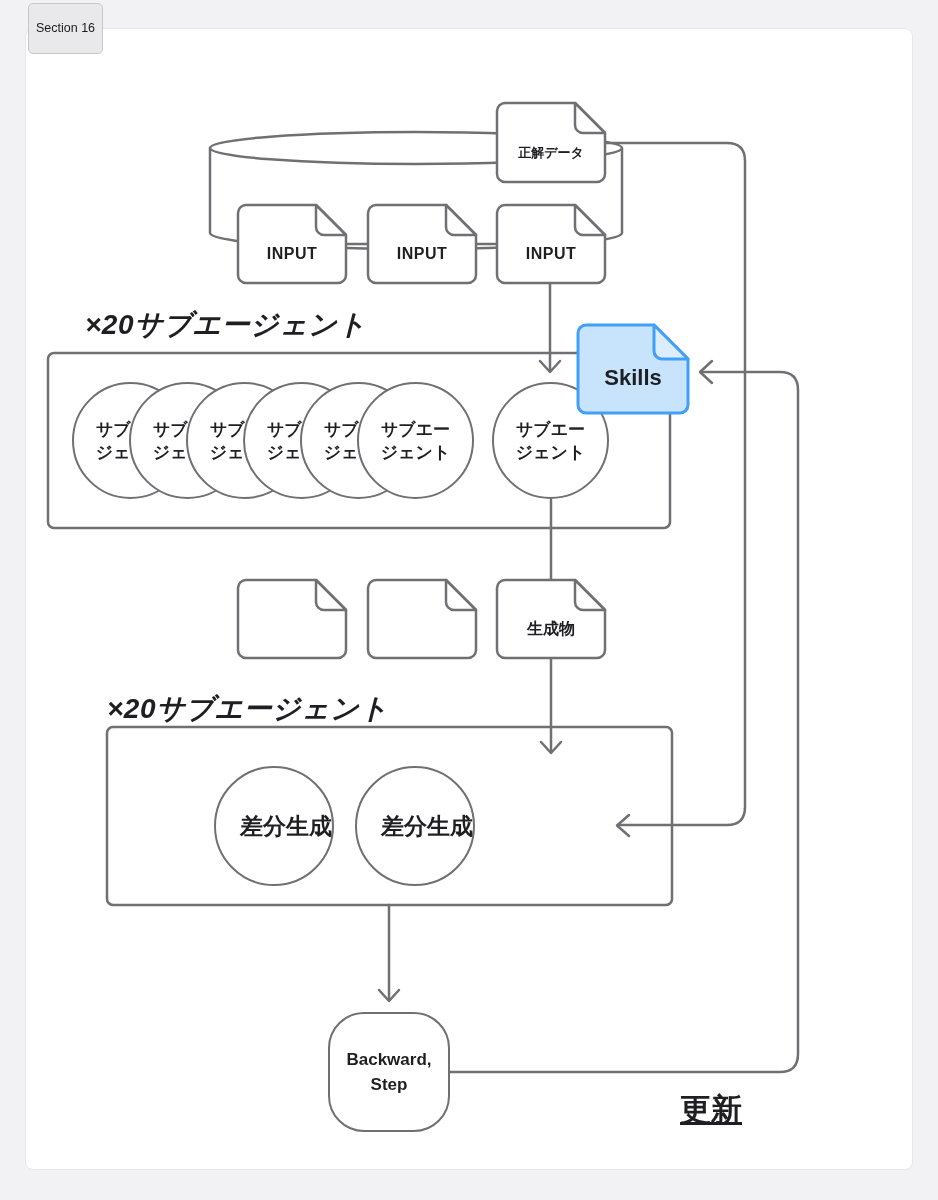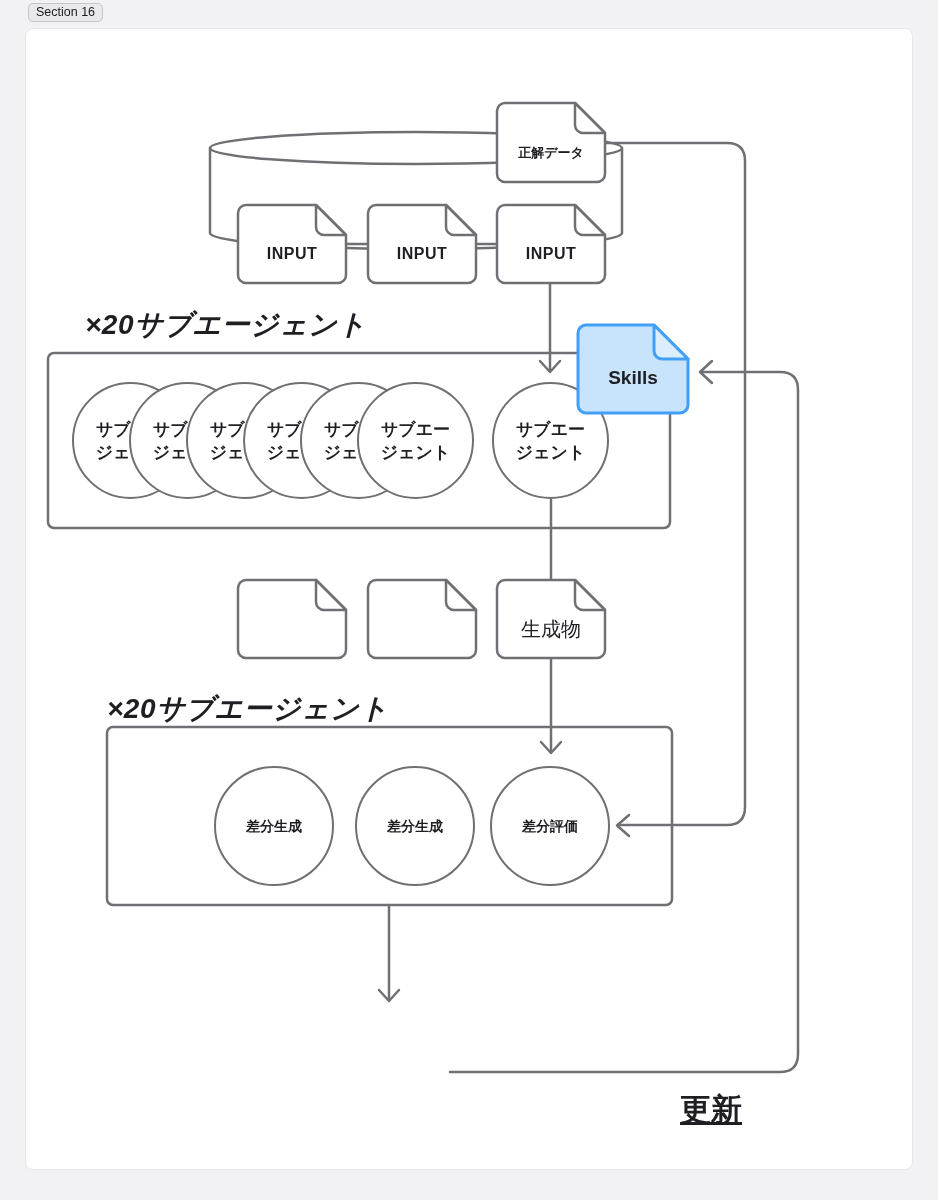--- a/index.html
+++ b/index.html
@@ -9,42 +9,42 @@
     font-family:"Liberation Sans","DejaVu Sans",sans-serif;
     color:#1f1f23;
   }
   .card{
     position:absolute;left:25px;top:28px;width:886px;height:1140px;
     background:#ffffff;border:1px solid #e7e7ea;border-radius:8px;
   }
   .badge{
     position:absolute;left:28px;top:3px;
     background:#e9e9ec;border:1px solid #c6c6cc;border-radius:5px;
-    font-size:12.5px;line-height:15px;padding:1px 7px;color:#1b1b1f;
+    font-size:12.5px;line-height:15px;padding:17px 7px;color:#1b1b1f;
   }
   .layer{position:absolute;left:0;top:0;width:824px;height:1200px;pointer-events:none;}
   svg.base{position:absolute;left:0;top:0;}
   .circle{
     position:absolute;background:#ffffff;border:2.5px solid #707074;border-radius:50%;
     display:flex;align-items:center;justify-content:center;text-align:center;
     font-size:17px;font-weight:700;line-height:23px;box-sizing:border-box;
   }
   .circle.upper{width:117px;height:117px;top:382px;}
-  .circle.lower{width:120px;height:120px;top:766px;font-size:14px;}
+  .circle.lower{width:120px;height:120px;top:766px;font-size:23px;justify-content:flex-end;}
   .doc{position:absolute;}
   .doc svg{position:absolute;left:0;top:0;overflow:visible;}
   .doc .doc-label{
     position:absolute;left:0;top:0;width:100%;height:100%;
     display:flex;align-items:center;justify-content:center;
     padding-top:20px;box-sizing:border-box;font-weight:700;
   }
   .doc.small-label .doc-label{font-size:13px;}
   .doc.input-label .doc-label{font-size:16px;letter-spacing:.5px;}
-  .doc.gen-label .doc-label{font-size:20px;font-weight:400;}
-  .doc.skills .doc-label{font-size:19px;padding-top:18px;}
+  .doc.gen-label .doc-label{font-size:16px;font-weight:700;}
+  .doc.skills .doc-label{font-size:22px;padding-top:18px;}
   .group-label{
     position:absolute;font-size:28px;font-weight:700;letter-spacing:.5px;white-space:nowrap;font-style:italic;
   }
   .update-label{
     position:absolute;left:680px;top:1089px;font-size:31px;font-weight:700;text-decoration:underline;
   }
   .backward{
     position:absolute;left:328px;top:1012px;width:122px;height:120px;
     background:#fff;border:2.5px solid #707074;border-radius:36px;box-sizing:border-box;
     display:flex;flex-direction:column;align-items:center;justify-content:center;
@@ -111,23 +111,20 @@
     </div>
 </div>
 
 <div class="layer">
   <div class="circle lower" style="left:214px">
       <span>差分生成</span>
     </div>
   <div class="circle lower" style="left:355px">
       <span>差分生成</span>
     </div>
-  <div class="circle lower" style="left:490px">
-      <span>差分評価</span>
-    </div>
 </div>
 
 <div class="layer">
 
   <div class="doc small-label" style="left:497px;top:103px;width:108px;height:79px">
     <svg width="108" height="79" viewBox="0 0 108 79">
       <g fill="#ffffff" stroke="#707074" stroke-width="2.5" stroke-linejoin="round">
         <path d="M8,0 H78 L108,30 V71 A8,8 0 0 1 100,79 H8 A8,8 0 0 1 0,71 V8 A8,8 0 0 1 8,0 Z"></path>
         <path d="M78,0 V22 A8,8 0 0 0 86,30 H108 Z"></path>
       </g>
@@ -197,14 +194,18 @@
         <path fill="#dcedfd" d="M76,0 V26 A8,8 0 0 0 84,34 H110 Z"></path>
       </g>
     </svg>
     <div class="doc-label">Skills</div>
   </div>
 </div>
 
 <div class="layer">
   <div class="group-label" style="left:85px;top:306px">×20サブエージェント</div>
   <div class="group-label" style="left:107px;top:690px">×20サブエージェント</div>
+  <div class="backward">
+    <span>Backward,</span>
+    <span>Step</span>
+  </div>
   <div class="update-label">更新</div>
 </div>
 
 </body></html>

